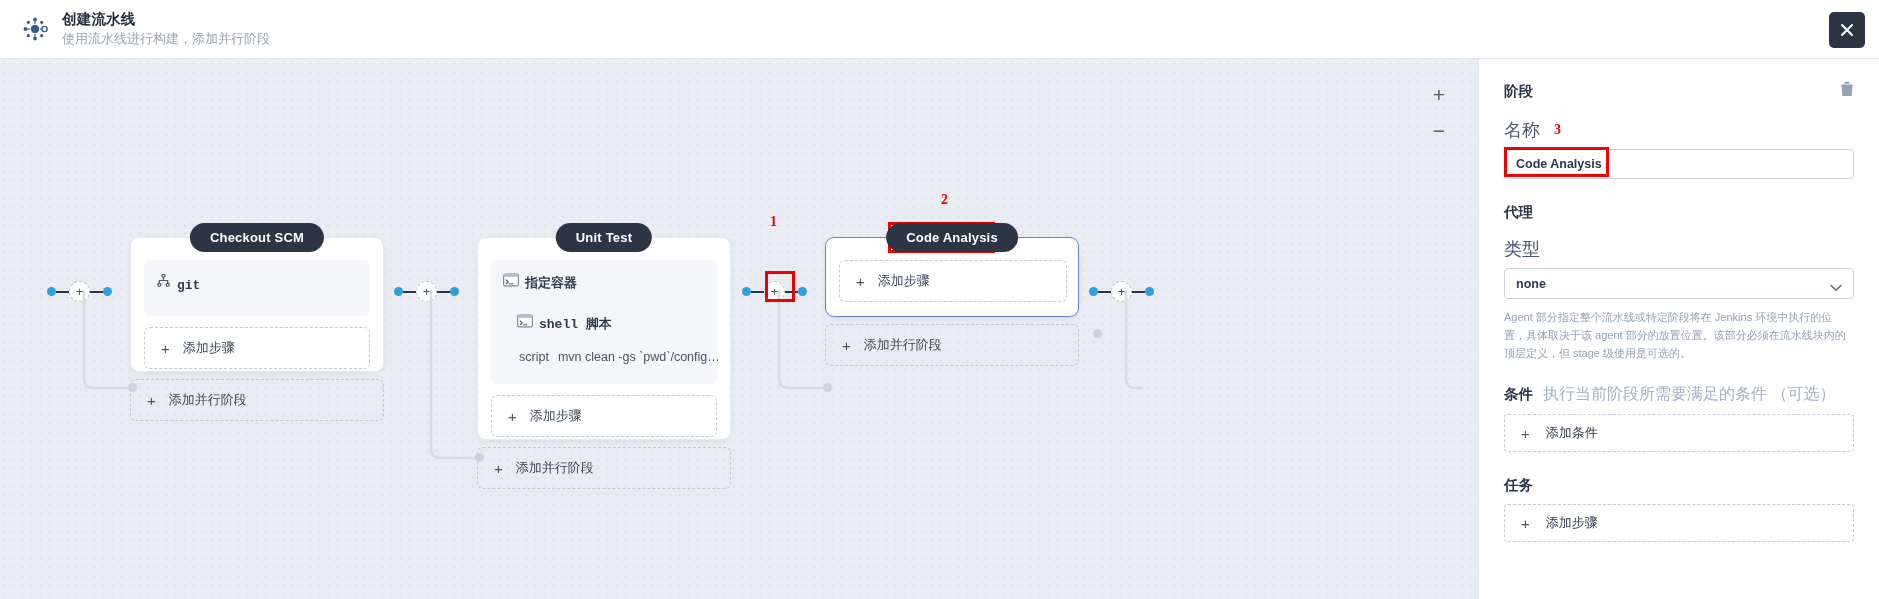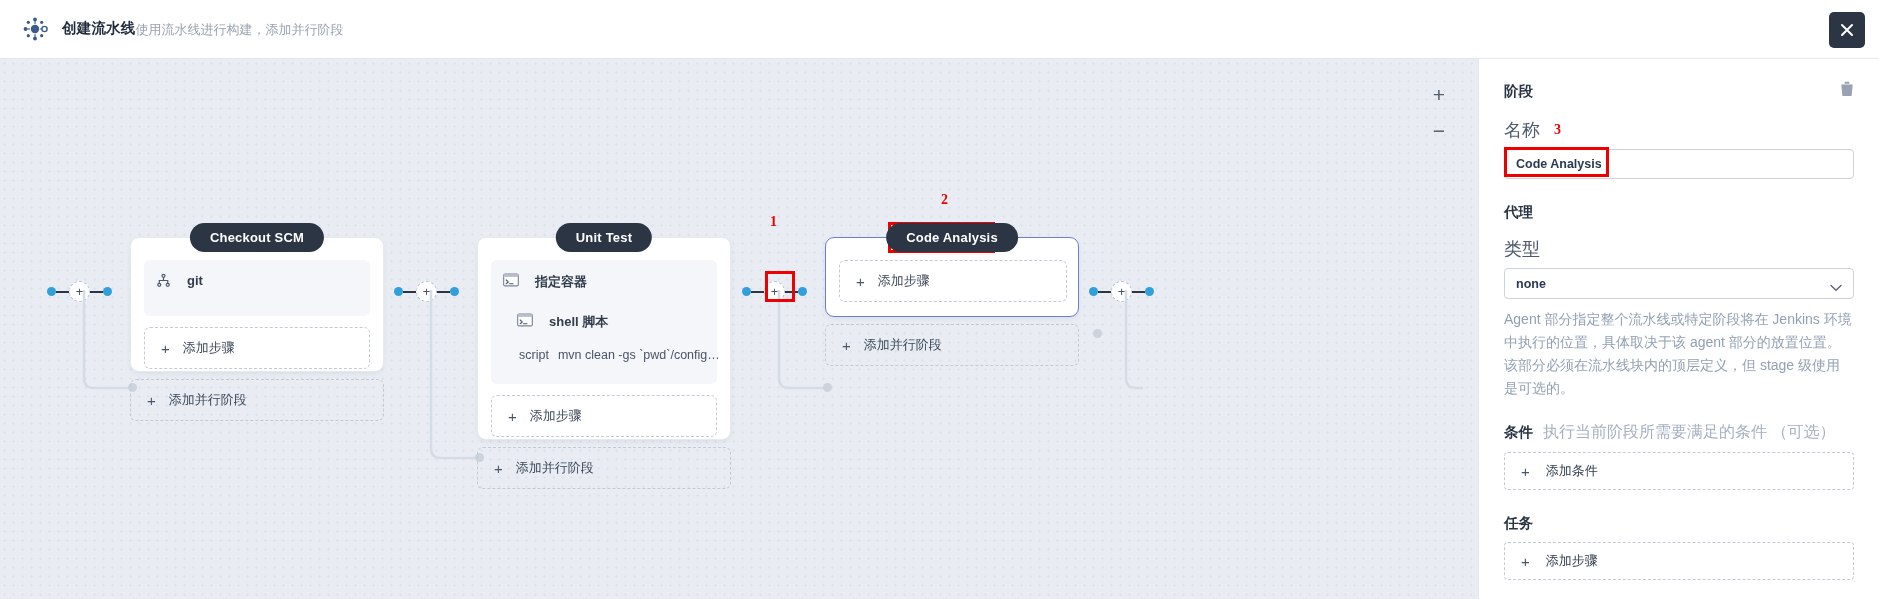--- a/index.html
+++ b/index.html
@@ -11,21 +11,21 @@
   }
   .app{position:relative;width:1879px;height:599px;}
 
   
   .header{
     position:absolute;left:0;top:0;width:1879px;height:59px;
     background:#ffffff;border-bottom:1px solid #e3e7ee;
     display:flex;align-items:center;box-sizing:border-box;
   }
   .hdr-logo{width:54px;display:flex;align-items:center;justify-content:center;margin-left:8px;}
-  .hdr-texts{display:flex;flex-direction:row;justify-content:space-between;line-height:1.25;}
+  .hdr-texts{display:flex;flex-direction:column;justify-content:space-between;line-height:1.25;}
   .hdr-title{font-size:14.5px;font-weight:bold;color:#1f2a3a;letter-spacing:.2px;}
   .hdr-sub{font-size:13px;color:#9aa3b0;margin-top:3px;}
   .close-btn{
     position:absolute;right:14px;top:12px;width:36px;height:36px;border-radius:5px;
     background:#2b3544;display:flex;align-items:center;justify-content:center;cursor:pointer;
   }
   .close-btn svg{display:block;}
 
   
   .canvas{
@@ -53,21 +53,21 @@
   .stage-card{
     position:absolute;top:14px;left:0;
     background:#ffffff;border:1px solid #e6e9ef;border-radius:9px;
     box-shadow:0 2px 5px rgba(40,55,85,.07);
     padding:22px 13px 13px 13px;box-sizing:border-box;
   }
   .stage-card.selected{border:1.6px solid #6b7fd1;}
   .step-box{
     background:#f4f6fa;border-radius:6px;padding:13px 12px;box-sizing:border-box;
   }
-  .step-row{display:flex;align-items:flex-start;gap:16px;}
+  .step-row{display:flex;align-items:flex-end;gap:6px;font-family:Liberation Mono, monospace;}
   .step-label{font-size:13px;font-weight:bold;color:#323c4b;}
   .sub-step{margin-top:22px;margin-left:14px;}
   .script-line{font-size:12.5px;color:#4a5466;margin-top:17px;margin-left:2px;white-space:nowrap;}
   .script-key{margin-right:9px;}
   .dashed-btn{
     border:1px dashed #c3cad6;border-radius:6px;background:transparent;
     display:flex;align-items:center;gap:13px;
     padding:11px 16px;box-sizing:border-box;font-size:13px;color:#3d4859;cursor:pointer;
   }
   .dashed-btn .plus{font-size:15px;color:#4a5566;line-height:1;font-weight:400;}
@@ -109,21 +109,21 @@
   }
   .panel-h2{font-size:14.5px;font-weight:bold;color:#2a3444;margin-top:24px;}
   .sel-wrap{position:relative;margin-top:7px;}
   .select-box{
     width:100%;height:31px;box-sizing:border-box;
     border:1px solid #ccd3de;border-radius:4px;background:#fff;
     font-size:12.5px;font-weight:bold;color:#2b3953;
     display:flex;align-items:center;padding:8px 11px;cursor:pointer;
   }
   .chev{position:absolute;right:12px;top:10px;pointer-events:none;}
-  .help-text{margin-top:9px;font-size:14px;line-height:1.65;color:#93a0b4;}
+  .help-text{margin-top:9px;font-size:11px;line-height:1.65;color:#93a0b4;}
   .h2-row{display:flex;align-items:baseline;gap:10px;margin-top:22px;}
   .h2-hint{font-size:16px;color:#a6b0c0;}
   .panel-dashed{
     margin-top:9px;width:100%;border:1px dashed #c3cad6;border-radius:4px;
     display:flex;align-items:center;gap:16px;padding:9px 16px;box-sizing:border-box;
     font-size:13px;color:#333d4e;cursor:pointer;background:transparent;
   }
   .panel-dashed .plus{font-size:15px;color:#4a5566;line-height:1;}
 </style>
 </head>

